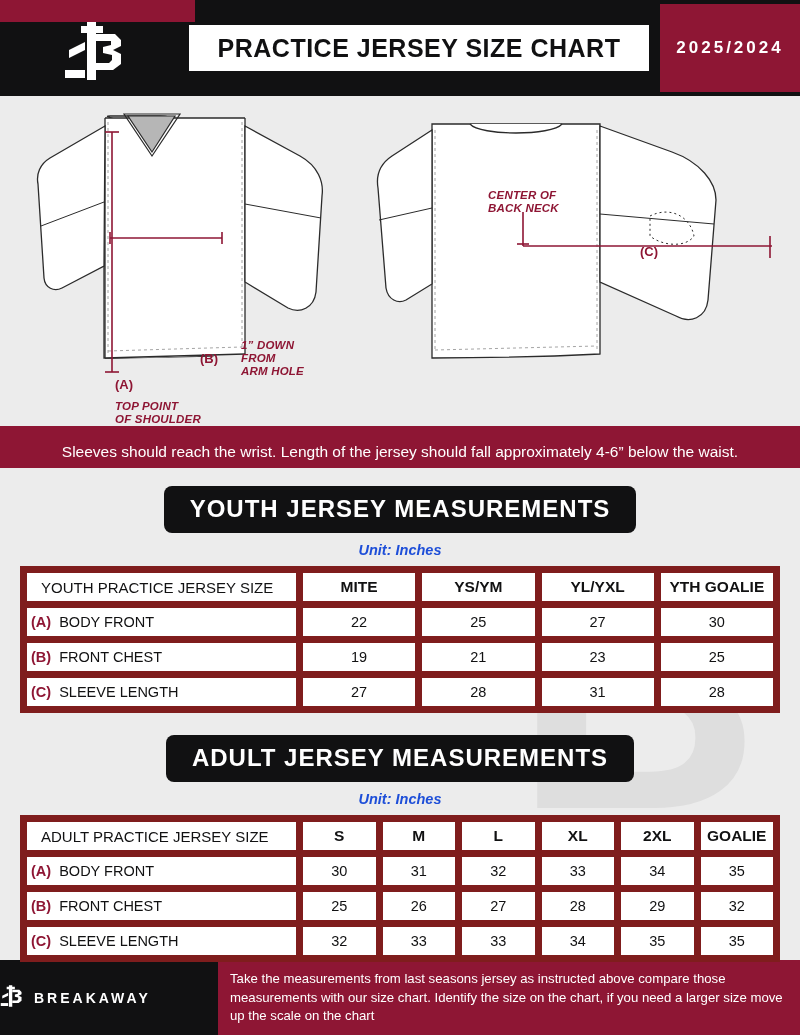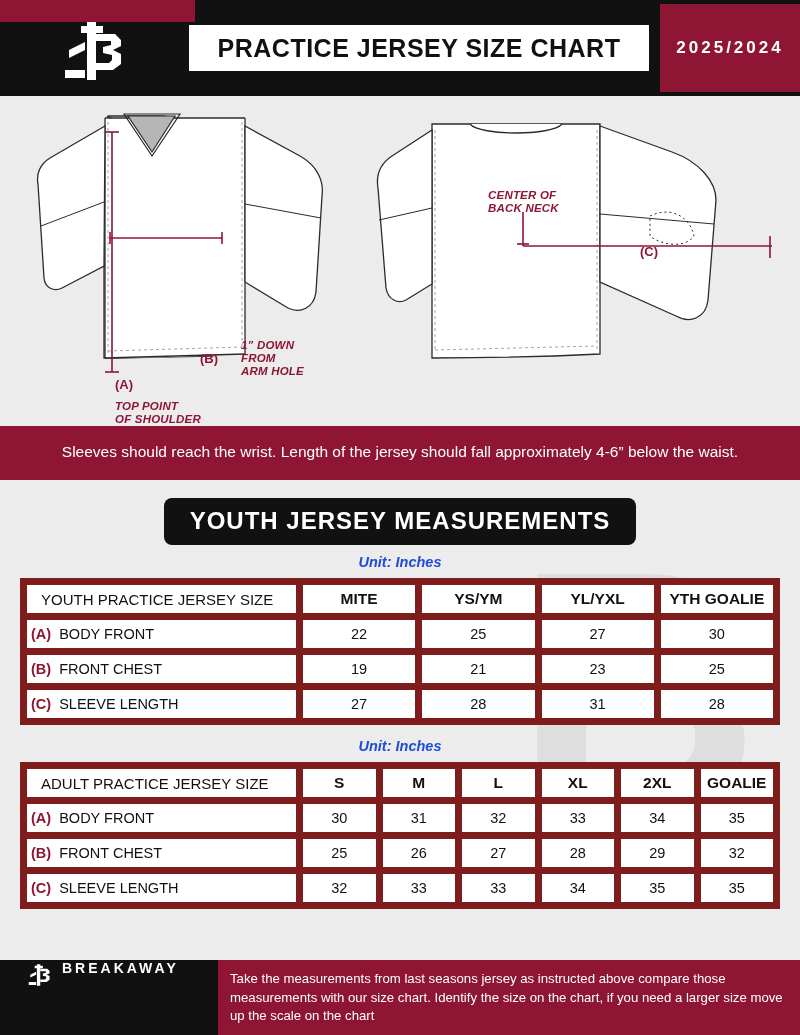--- a/index.html
+++ b/index.html
@@ -55,21 +55,21 @@
     position:absolute; color:#8e1634; font-style:italic; font-weight:bold;
     font-size:11.5px; line-height:13px; letter-spacing:0.2px;
   }
   .dtag {
     position:absolute; color:#8e1634; font-weight:bold; font-size:13px;
   }
 
   
   .notebar {
     background:#8e1634; color:#fff; text-align:center;
-    padding:14px 60px 16px; font-size:15.5px; line-height:24px;
+    padding:14px 60px 4px; font-size:15.5px; line-height:24px;
   }
 
   
   .section { position:relative; }
   .sect-title-wrap { display:flex; justify-content:center; padding-top:18px; }
   .sect-title {
     background:#111112; color:#fff; font-weight:bold;
     font-size:24px; letter-spacing:1px; padding:9px 26px 10px;
     border-radius:8px; text-align:center;
   }
@@ -106,21 +106,21 @@
   }
   .content { position:relative; z-index:1; }
 
   
   .footer {
     position:absolute; left:0; bottom:0; width:800px; height:75px;
     display:flex;
   }
   .footer-left {
     width:218px; background:#111112; color:#fff;
-    display:flex; gap:8px; padding-left:28px;
+    display:flex; align-items:center; gap:8px; 
   }
   .footer-brand {
     font-size:14px; font-weight:bold; letter-spacing:3px;
   }
   .footer-right {
     flex:1; background:#8e1634; color:#fff;
     font-size:13.2px; line-height:18.5px; padding:10px 14px 0 12px;
   }
 </style>
 </head>
@@ -270,20 +270,23 @@
             <td>27</td>
             <td>28</td>
             <td>31</td>
             <td>28</td>
           </tr>
         </tbody>
       </table>
     </div>
 
     <div class="section" style="margin-top:4px;">
+      <div class="sect-title-wrap">
+        <div class="sect-title">ADULT JERSEY MEASUREMENTS</div>
+      </div>
       <div class="unit">Unit: Inches</div>
       <table>
         <colgroup>
             <col style="width:276px">
             <col>
             <col>
             <col>
             <col>
             <col>
             <col>

